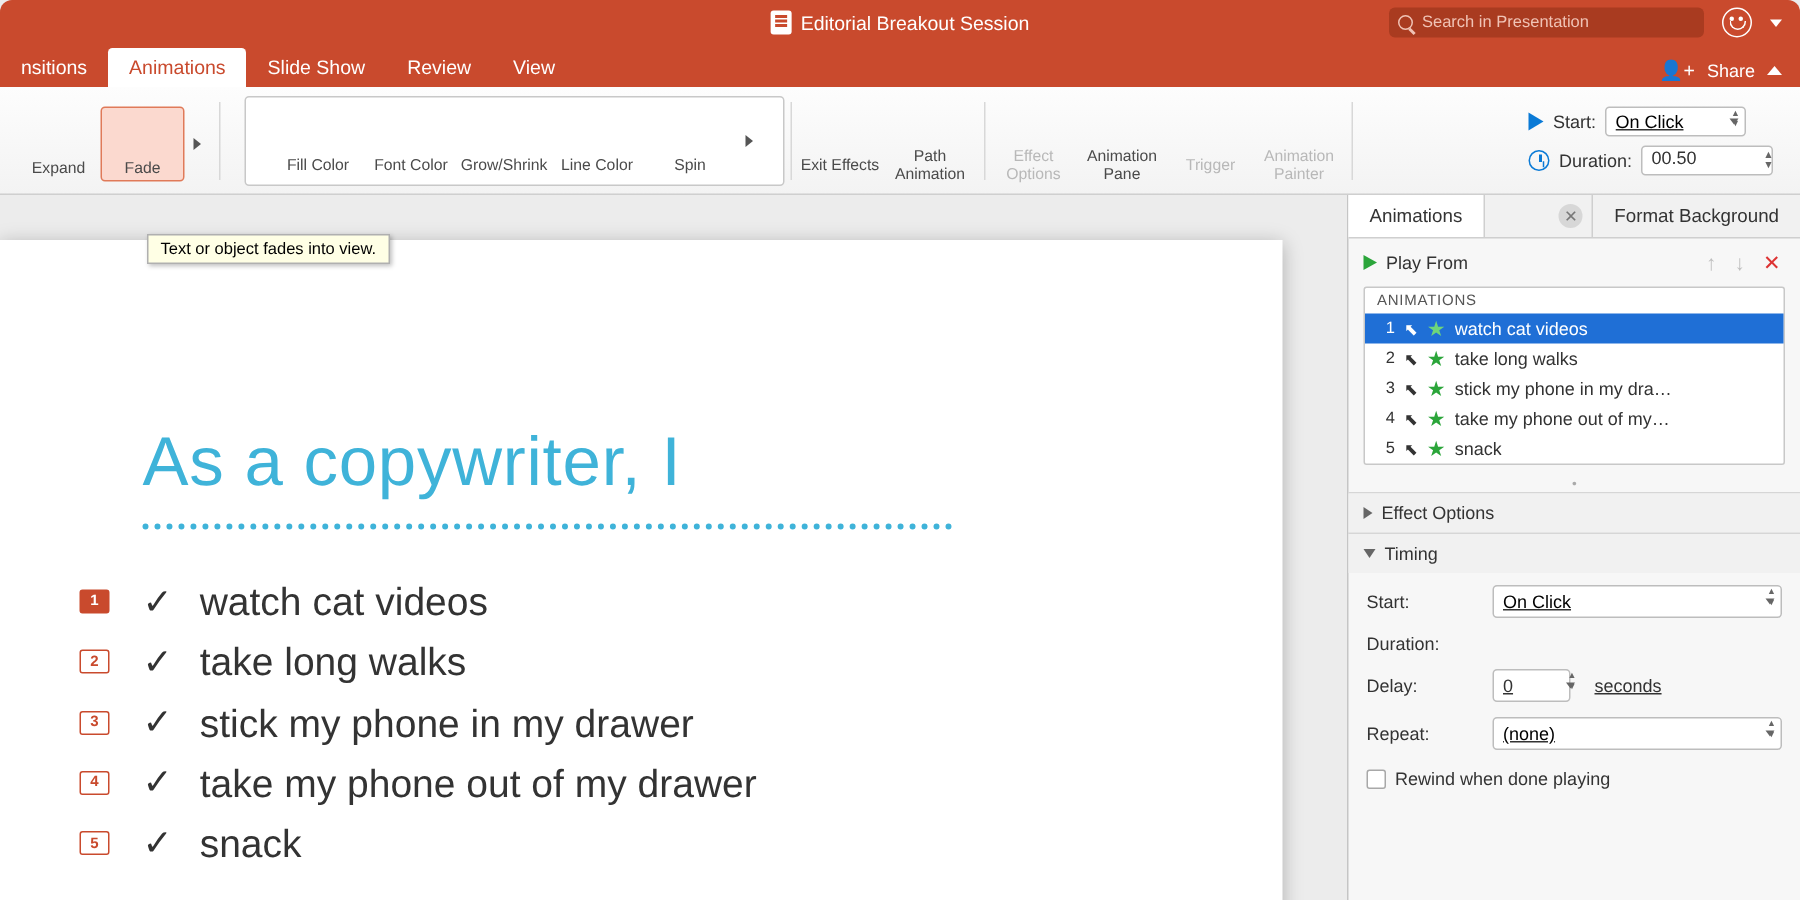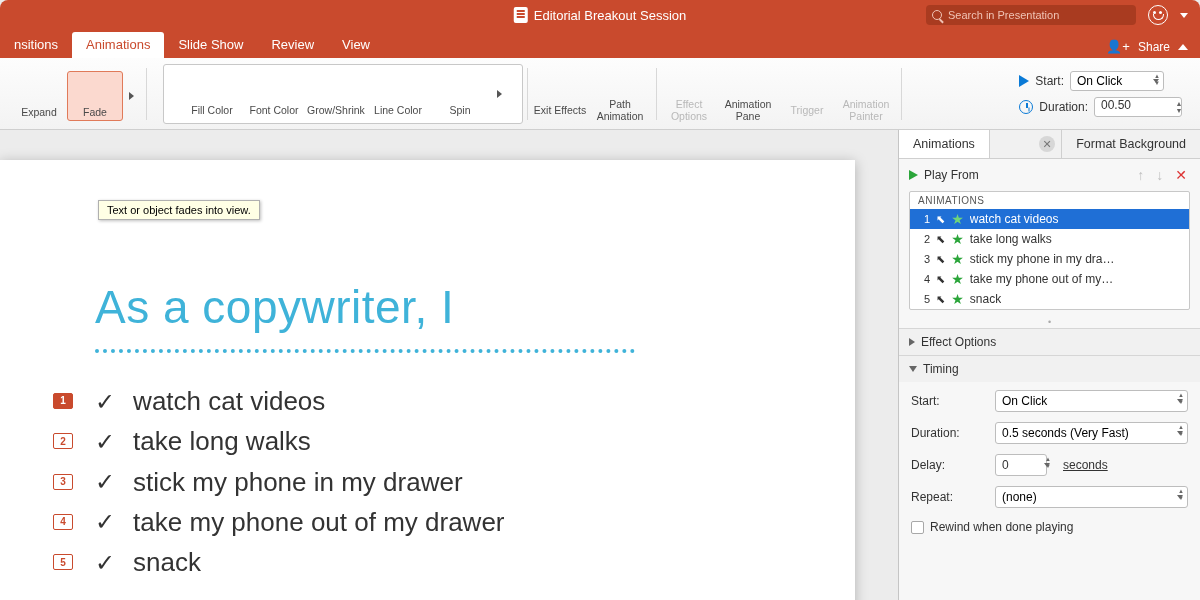--- a/index.html
+++ b/index.html
@@ -45,21 +45,21 @@
 .rib-right .row { display:flex; align-items:center; gap:6px;}
 .rib-right select, .rib-right .num-field { height:20px; border:1px solid #bdbdbd; border-radius:3px; background:#fff; font-size:12px; padding: 0 16px 0 6px; min-width:88px; appearance:none; position:relative;}
 .num-field { display:inline-flex; justify-content:flex-start;}
 .stepper { width:10px; display:flex; flex-direction:column; margin-left:-14px; z-index:1;}
 .stepper span{ font-size:7px; line-height:7px; color:#666; text-align:center;}
 .play-tri { width:0; height:0; border-top:6px solid transparent; border-bottom:6px solid transparent; border-left:10px solid #0a7ad6;}
 .clock { width:14px; height:14px; border:1.5px solid #0a7ad6; border-radius:50%; position:relative;}
 .clock::after{content:""; position:absolute; top:2px; left:6px; width:1.5px; height:5px; background:#0a7ad6; box-shadow: 2px 4px 0 -0.5px #0a7ad6;}
 
 
-.tooltip { position:absolute; top:156px; left:98px; background:#ffffe5; border:1px solid #b0b0b0; font-size:11px; padding:3px 8px; box-shadow: 1px 1px 3px rgba(0,0,0,.25); z-index:50;margin-top:44px;}
+.tooltip { position:absolute; top:156px; left:98px; background:#ffffe5; border:1px solid #b0b0b0; font-size:11px; padding:3px 8px; box-shadow: 1px 1px 3px rgba(0,0,0,.25); z-index:50;}
 
 
 .workarea { display:flex; height: calc(600px - 30px - 28px - 72px);}
 .canvas-area { flex:1; background:#ececec; position:relative; overflow:hidden;}
 .slide { position:absolute; left:0; top:30px; width:855px; background:#fff; height:720px; box-shadow: 0 2px 12px rgba(0,0,0,.25); padding: 120px 55px 40px 95px;}
 .slide h1 { color:#3fb3d9; font-size:46px; font-weight:500; letter-spacing:0.5px; margin-bottom:15px;}
 .slide .dotrule { height:4px; border-bottom: 4px dotted #3fb3d9; margin-bottom:28px; width: 540px;}
 .slide .bullets { font-size:26px; color:#333; line-height:1.55;}
 .slide .bullets .row { display:flex; align-items:center; gap:18px; position:relative;}
 .slide .bullets .chk { font-size:24px;}
@@ -92,21 +92,21 @@
 .rpane .sec-hdr .tri-r { width:0; height:0; border-top:4px solid transparent; border-bottom:4px solid transparent; border-left:6px solid #666;}
 .rpane .sec-hdr .tri-d { width:0; height:0; border-left:4px solid transparent; border-right:4px solid transparent; border-top:6px solid #666;}
 .rpane .timing-body { padding:8px 12px; display:flex; flex-direction:column; gap:10px;}
 .rpane .trow { display:flex; align-items:center; gap:8px;}
 .rpane .trow .lbl { width:76px;}
 .rpane .trow select, .rpane .trow .numf { flex:1; height:22px; border:1px solid #bdbdbd; border-radius:3px; background:#fff; font-size:12px; padding:0 18px 0 6px; appearance:none;}
 .rpane .trow .numf { flex:0 0 52px; display:flex; align-items:center;}
 .rpane .trow .unit { font-size:12px; color:#333;text-decoration:underline;}
 .rpane .chk-row { display:flex; align-items:center; gap:6px; padding-top:2px;}
 .rpane .chk-row .box { width:13px; height:13px; border:1px solid #a8a8a8; border-radius:2px; background:#fff;}
-.sel-wrap { position:relative; flex:1; display:flex;}
+.sel-wrap { position:relative; flex:1; display:flex;text-decoration:underline;}
 .sel-wrap::after{ content:""; position:absolute; right:5px; top:50%; transform:translateY(-50%); width:0; height:0; border-left:3px solid transparent; border-right:3px solid transparent; border-top:4px solid #666; pointer-events:none;}
 .sel-wrap.steppers::after{ content:"";}
 .sel-wrap .step2 { position:absolute; right:4px; top:2px; display:flex; flex-direction:column; font-size:6px; line-height:7px; color:#666;}
 </style>
 </head>
 <body>
 
 <div class="titlebar">
   <div class="doc-title">
     <span class="doc-icon"></span>
@@ -399,27 +399,20 @@
           <div class="sel-wrap steppers">
               <select><option>On Click</option></select>
               <div class="step2">
                 <span>▲</span>
                 <span>▼</span>
               </div>
             </div>
         </div>
         <div class="trow">
           <span class="lbl">Duration:</span>
-          <div class="sel-wrap steppers">
-              <select><option>0.5 seconds (Very Fast)</option></select>
-              <div class="step2">
-                <span>▲</span>
-                <span>▼</span>
-              </div>
-            </div>
         </div>
         <div class="trow">
           <span class="lbl">Delay:</span>
           <div class="sel-wrap steppers" style="flex:0 0 60px;">
               <div class="numf">
                 <span>0</span>
               </div>
               <div class="step2">
                 <span>▲</span>
                 <span>▼</span>

